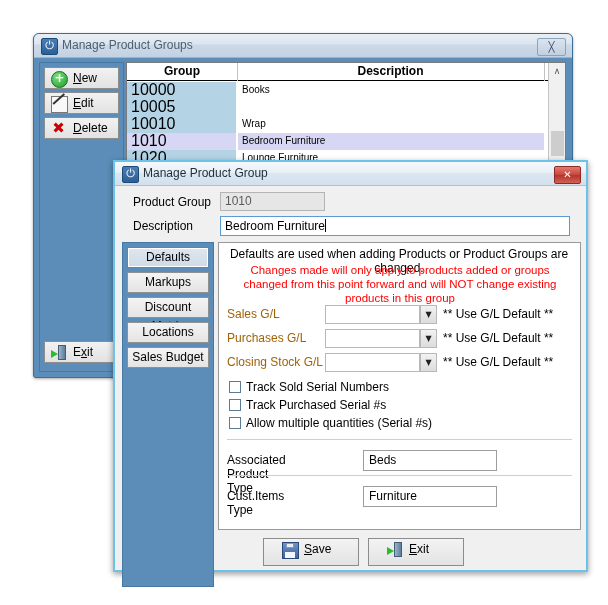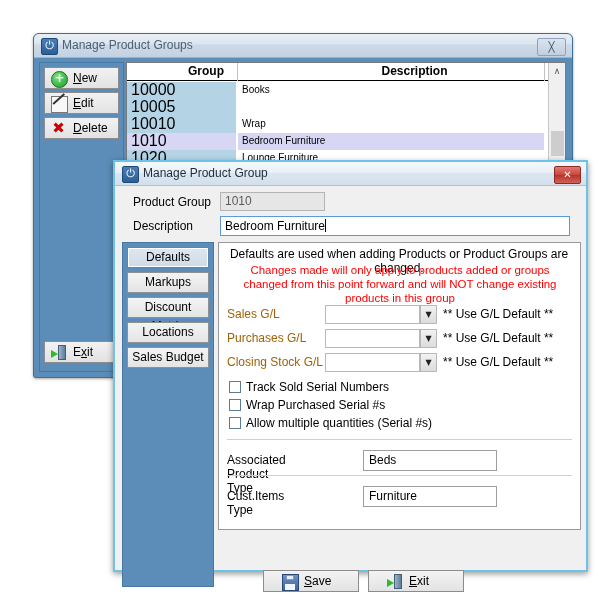--- a/index.html
+++ b/index.html
@@ -166,21 +166,20 @@
   #grid-head {
     position: absolute; left:0; top:0; width:100%; height:18px;
     background: #ffffff;
     border-bottom: 1px solid #000000;
     box-sizing: border-box;
   }
   .gh {
     position: absolute; top: 1px;
     font-size: 12px; font-weight: bold; color:#000;
     text-align: center;
-    padding-left: 24px;
   }
   #gh-group { left: 0px; width: 110px; }
   #gh-desc  { left: 111px; width: 305px; }
   #grid-head .sep { position:absolute; top:0; width:1px; height:18px; background:#c2c2c2; }
   .grow {
     position: absolute; left: 0; width: 417px; height: 17px;
     box-sizing: border-box;
   }
   .grow .c1 {
     position:absolute; left:0; top:0; width:110px; height:17px;
@@ -333,24 +332,24 @@
   .big-row .b-combo {
     position:absolute; left: 136px; top:0; width: 134px; height: 21px;
     background:#ffffff; border:1px solid #9d9d9d; box-sizing:border-box;
     font-size:12px; color:#000; line-height:19px; padding-left:5px;
   }
   #big-0 { top: 207px; }
   #big-1 { top: 243px; }
 
   
   .mbtn {
-    position:absolute; top: 376px; width: 96px; height: 22px;
+    position:absolute; top: 376px; width: 96px; height: 28px;
     background: linear-gradient(to bottom, #f3f3f3, #e3e3e3);
     border:1px solid #8c8c8c; box-sizing:border-box;
-    font-size:12px; color:#000; line-height:20px;margin-top:32px;
+    font-size:12px; color:#000; line-height:20px;
   }
   .mbtn .mlbl { position:absolute; left: 40px; top:0; }
   .mbtn .mico { position:absolute; left: 18px; top: 3px; width:15px; height:15px; }
   #btn-save { left: 148px; }
   #btn-exit-modal { left: 253px; }
 </style>
 </head>
 <body>
 
 <div id="bg-window">
@@ -466,21 +465,21 @@
       <span class="gl-arrow">▼</span>
       <span class="gl-note">** Use G/L Default **</span>
     </div>
 
     <div class="cb-row" id="cb-0">
       <span class="box"></span>
       <span class="cb-lab">Track Sold Serial Numbers</span>
     </div>
     <div class="cb-row" id="cb-1">
       <span class="box"></span>
-      <span class="cb-lab">Wrap Purchased Serial #s</span>
+      <span class="cb-lab">Track Purchased Serial #s</span>
     </div>
     <div class="cb-row" id="cb-2">
       <span class="box"></span>
       <span class="cb-lab">Allow multiple quantities (Serial #s)</span>
     </div>
 
     <div class="hr-sep" id="sep-1"></div>
 
     <div class="big-row" id="big-0">
       <span class="b-lab">Associated Product Type</span>

